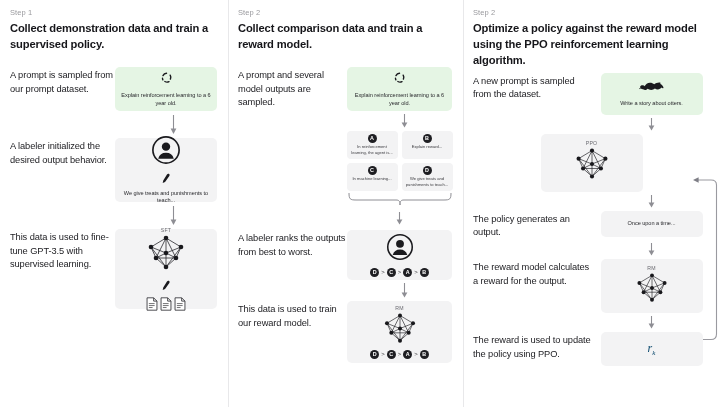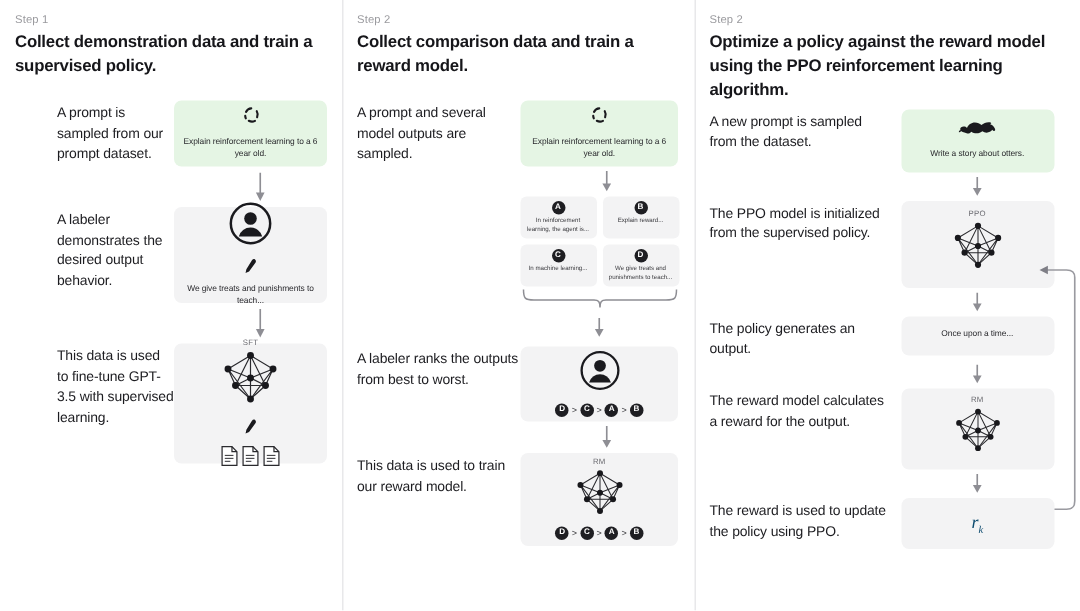--- a/index.html
+++ b/index.html
@@ -55,21 +55,21 @@
     display: flex;
     align-items: flex-start;
   }
   .desc {
     font-size: 9.3px;
     line-height: 1.48;
     color: #1c1c20;
     letter-spacing: -.1px;
     padding-top: 2px;
   }
-  .c1 .desc { width: 104px; margin-left: 28px; }
+  .c1 .desc { width: 104px; }
   .c2 .desc { width: 108px; }
   .c3 .desc { width: 120px; }
 
   .art { position: relative; flex: 1; display: flex; justify-content: center; }
 
   
   .card {
     background: #f3f3f4;
     border-radius: 5px;
     display: flex;
@@ -186,21 +186,21 @@
       </div>
 
       <div class="arrow" style="margin:4px 0 3px 104px;width:118px;">
         <svg width="9" height="20" viewBox="0 0 9 20">
             <line x1="4.5" y1="0" x2="4.5" y2="14" stroke="#8e8e94" stroke-width="1.1"></line>
             <path d="M4.5 19 L1.6 13.4 L7.4 13.4 Z" fill="#8e8e94"></path>
           </svg>
       </div>
 
       <div class="row">
-        <div class="desc">A labeler demonstrates the desired output behavior.</div>
+        <div class="desc">A labeler initialized the desired output behavior.</div>
         <div class="art">
           <div class="card" style="width:102px;height:64px;">
             <span>
               <svg width="30" height="30" viewBox="0 0 40 40">
                 <circle cx="20" cy="20" r="17.5" fill="none" stroke="#1a1a1e" stroke-width="2.2"></circle>
                 <circle cx="20" cy="15.5" r="5.6" fill="#1a1a1e"></circle>
                 <path d="M9.6 31.5 a10.8 10.8 0 0 1 20.8 0 Z" fill="#1a1a1e"></path>
               </svg>
             </span>
             <span style="margin-top:1px;">
@@ -429,21 +429,20 @@
       </div>
 
       <div class="arrow" style="margin:3px 0 3px 120px;width:117px;">
         <svg width="9" height="13" viewBox="0 0 9 13">
             <line x1="4.5" y1="0" x2="4.5" y2="8" stroke="#8e8e94" stroke-width="1.1"></line>
             <path d="M4.5 12.5 L1.6 7.4 L7.4 7.4 Z" fill="#8e8e94"></path>
           </svg>
       </div>
 
       <div class="row">
-        <div class="desc">The PPO model is initialized from the supervised policy.</div>
         <div class="art">
           <div class="card" style="width:102px;height:58px;">
             <div class="card-tag">PPO</div>
             <span>
               <svg width="44" height="34" viewBox="0 0 46 38">
                 <g stroke="#2a2a2e" stroke-width="0.8" fill="none">
                   <path d="M23 4 L8 13 M23 4 L38 13 M23 4 L23 19 M23 4 L13 24 M23 4 L33 24"></path>
                   <path d="M8 13 L23 19 M8 13 L13 24 M8 13 L23 33 M38 13 L23 19 M38 13 L33 24 M38 13 L23 33"></path>
                   <path d="M23 19 L13 24 M23 19 L33 24 M23 19 L23 33 M13 24 L23 33 M33 24 L23 33 M13 24 L33 24"></path>
                 </g>

